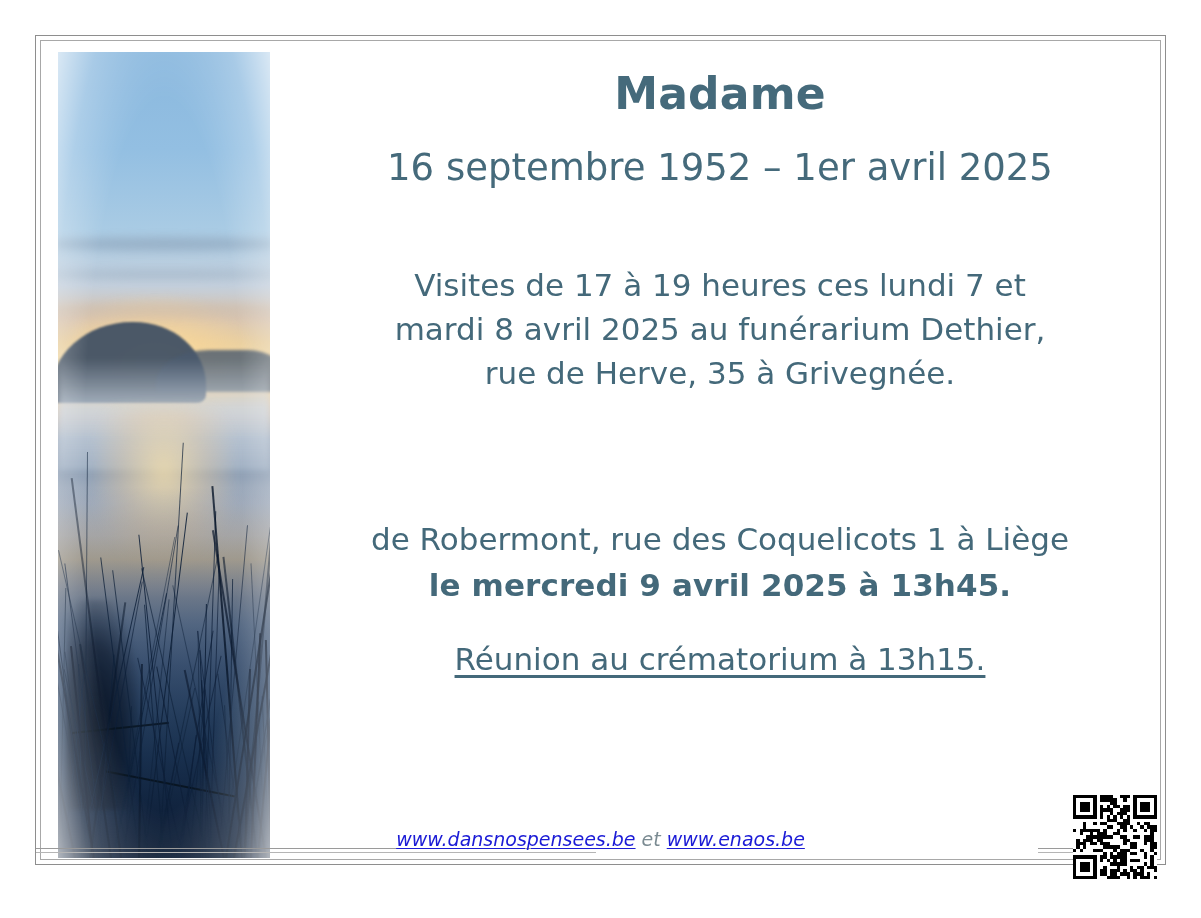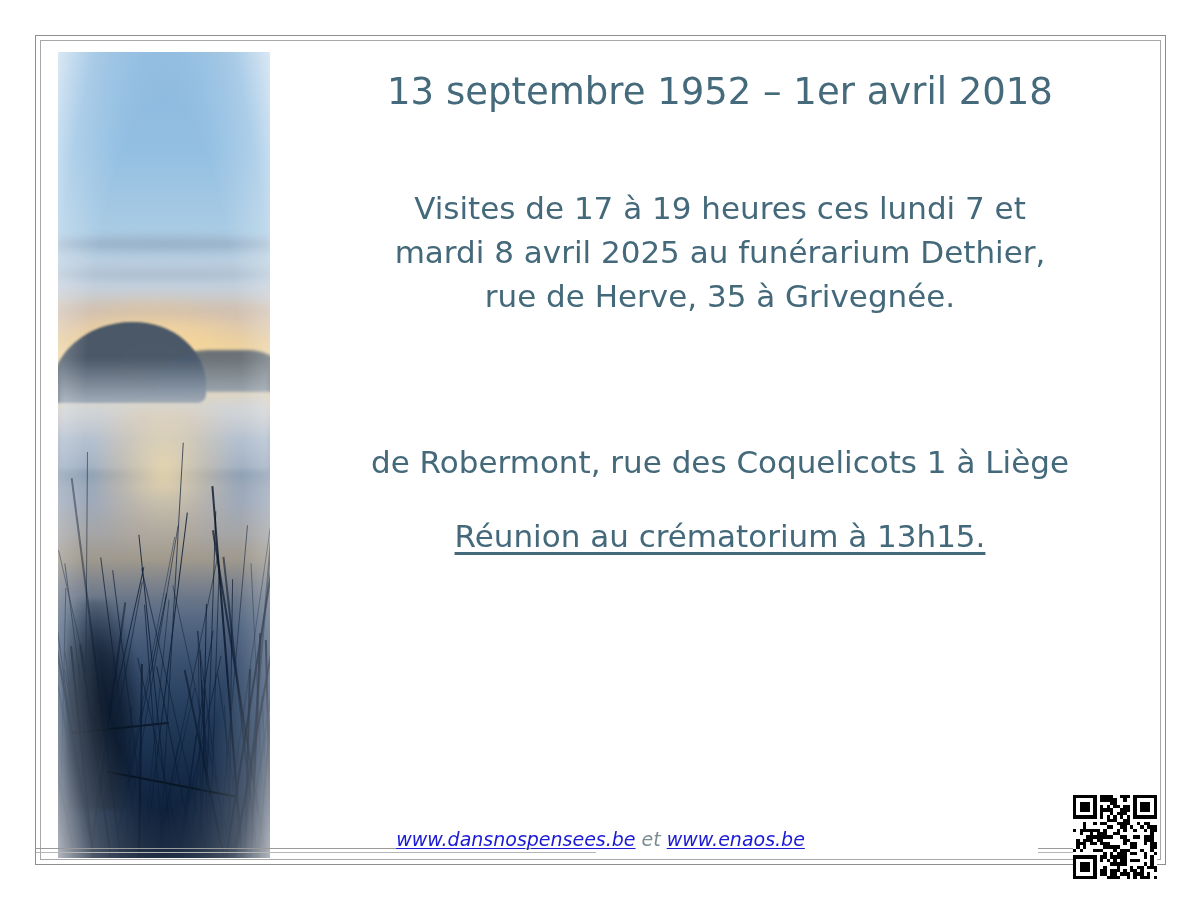--- a/index.html
+++ b/index.html
@@ -278,34 +278,36 @@
         <span class="reed thick" style="height: 26.4376%; left: 16.2631%; transform: rotate(-5.93317deg); opacity: 0.83;"></span>
         <span class="reed" style="height: 24.2364%; left: 64.2115%; transform: rotate(-11.1433deg); opacity: 0.82;"></span>
         <span class="reed" style="height: 40.5455%; left: 25.6468%; transform: rotate(10.9902deg); opacity: 0.45;"></span>
         <span class="reed" style="height: 34.9215%; left: 15.5823%; transform: rotate(10.3928deg); opacity: 0.62;"></span>
       </div>
   </div>
 </div>
 
 <div class="content">
 
-
-
-  <div class="l-dates">13 septembre 1952 – 1er avril 2018</div>
+  <div class="l-madame">Madame</div>
+
+
+  <div class="l-dates">16 septembre 1952 – 1er avril 2025</div>
 
   <p class="para p-visits">
     <span>Visites de 17 à 19 heures ces lundi 7 et</span><br>
     <span>mardi 8 avril 2025 au funérarium Dethier,</span><br>
     <span>rue de Herve, 35 à Grivegnée.</span>
   </p>
 
   <p class="para p-ceremony">
     <br>
     <br>
     <span>de Robermont, rue des Coquelicots 1 à Liège</span>
+    <span class="bold-line">le mercredi 9 avril 2025 à 13h45.</span>
   </p>
 
   <p class="para p-reunion">
     <span>Réunion au crématorium à 13h15.</span>
   </p>
 
 </div>
 
 <div class="footer">
   <div class="rule rule-left">

